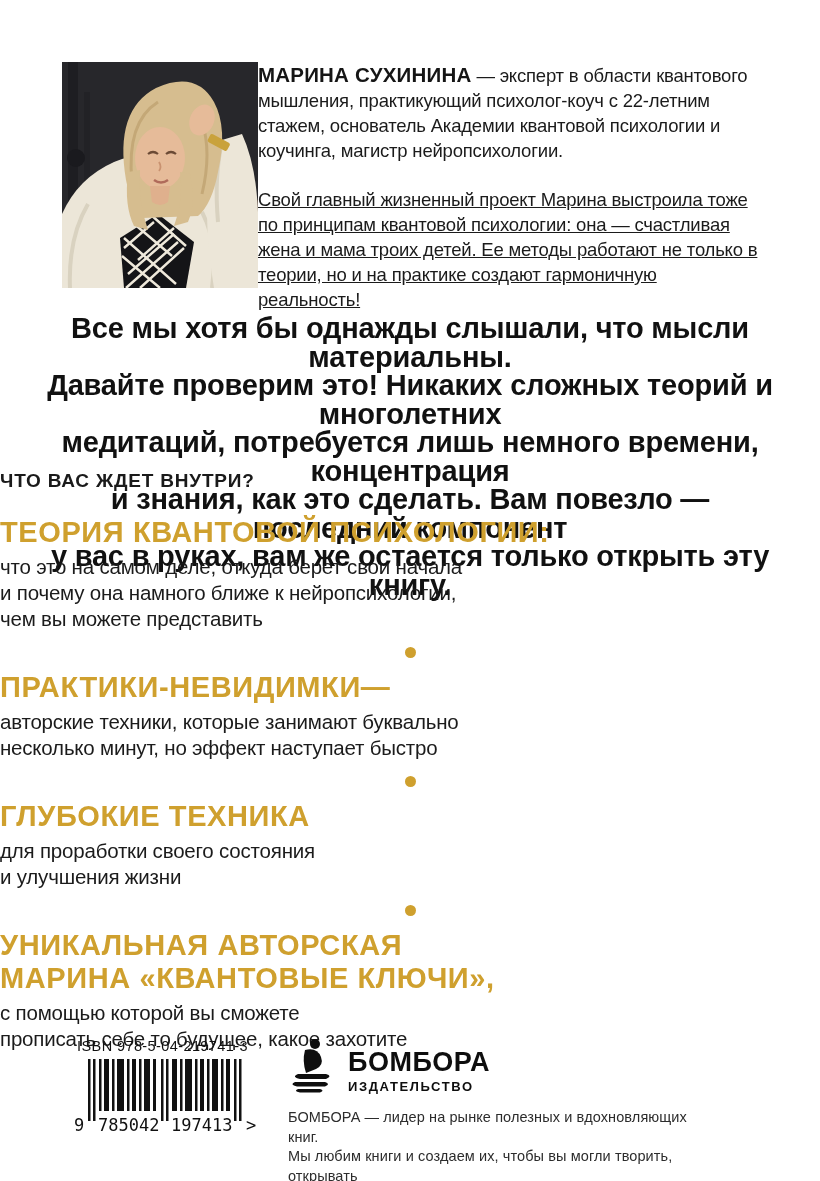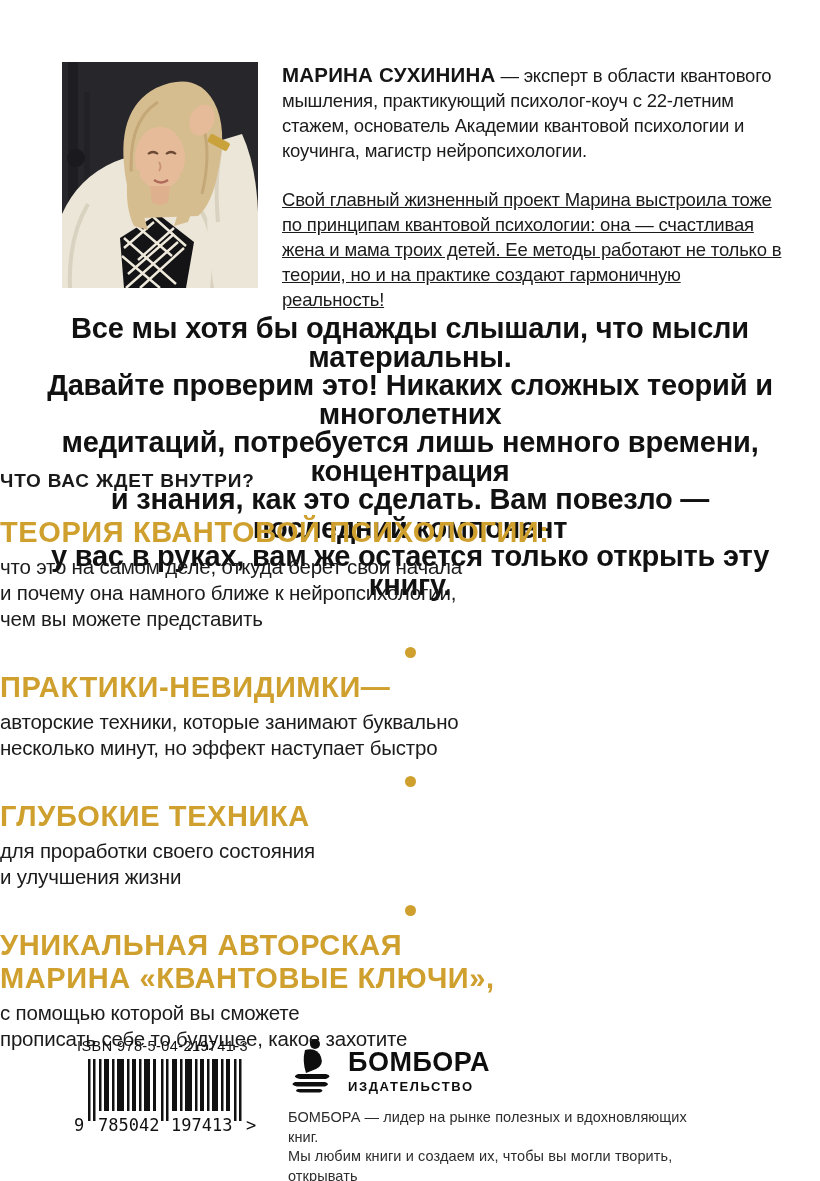--- a/index.html
+++ b/index.html
@@ -6,21 +6,21 @@
   .page{
     position:relative;width:820px;height:1181px;margin:0 auto;
     background:#ffffff;font-family:"Liberation Sans",sans-serif;color:#1c1c1c;
     overflow:hidden;
   }
   .pre{white-space:pre-line;}
 
   
   .top-row{position:absolute;left:62px;top:62px;display:flex;}
   .photo-frame{width:196px;height:226px;flex:0 0 auto;overflow:hidden;}
-  .bio-col{margin-left:24px;width:500px;}
+  .bio-col{margin-left:0;width:500px;}
   .bio-p{margin:0;font-size:18.5px;line-height:25px;letter-spacing:-0.2px;color:#1b1b1b;}
   .bio-p + .bio-p{margin-top:24px;text-decoration:underline;}
   .bio-name{font-weight:bold;font-size:20.5px;letter-spacing:0.2px;color:#151515;}
 
   
   .intro{
     position:absolute;top:314px;left:30px;width:760px;
     text-align:center;font-weight:bold;font-size:29px;line-height:28.5px;
     letter-spacing:-0.2px;color:#111;margin:0;
   }

